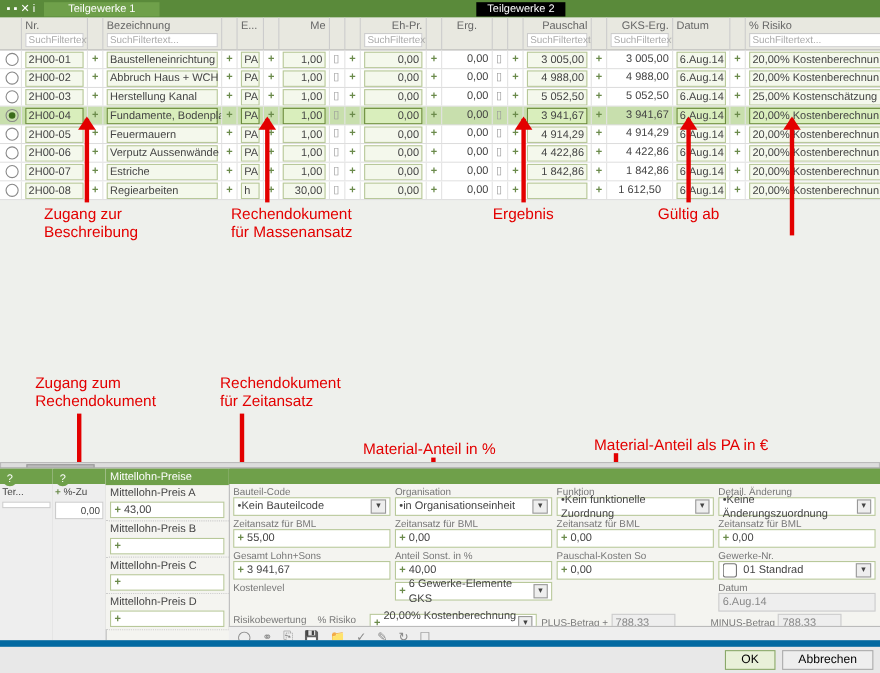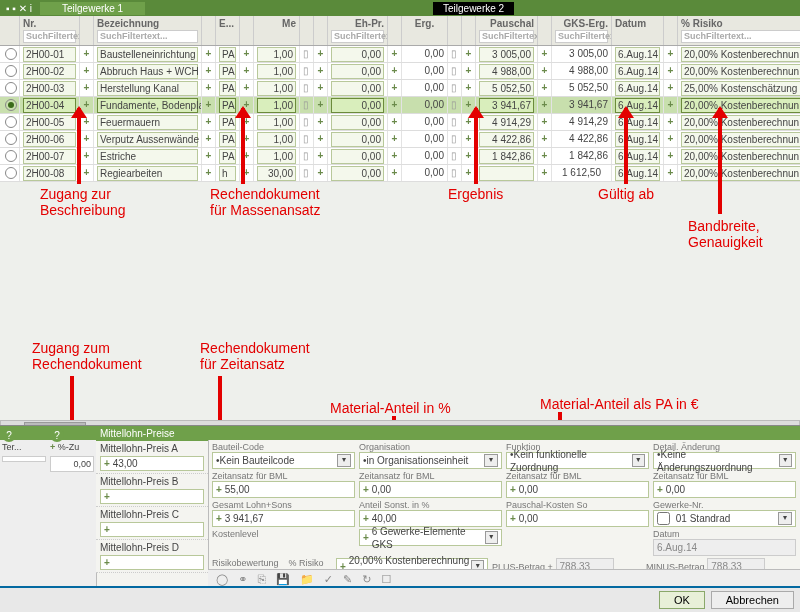--- a/index.html
+++ b/index.html
@@ -2,21 +2,21 @@
 <html><head>
 <meta charset="utf-8">
 <style>
 html,body{margin:0;padding:0;font-family:Arial,Helvetica,sans-serif;font-size:11px;color:#444;background:#f8f8f8}
 .window{width:800px;height:612px;position:relative;overflow:hidden;background:#eef0ec}
 .topbar{height:16px;background:#5a8a3a;color:#fff;display:flex;align-items:center;gap:8px;padding:0 6px;font-size:10px}
 .topbar .tab-g{background:#6fa04a;padding:1px 22px}
 .topbar .tab-a{background:#000000;padding:1px 10px}
 .grid-head{display:flex;background:#e8e8e0;border-bottom:1px solid #aaa;font-size:10px;color:#666}
 .col{border-right:1px solid #ccc;padding:2px 3px;box-sizing:border-box;overflow:hidden;white-space:nowrap}
-.col.h{font-weight:bold;position:relative}
+.col.h{font-weight:normal;position:relative}
 .col .filt{display:block;font-size:9px;color:#aaa;background:#fff;border:1px solid #ccc;margin-top:1px;padding:0 2px;height:11px;line-height:11px}
 .c-chk{width:20px;flex:0 0 20px}
 .c-nr{width:60px;flex:0 0 60px}
 .c-pls{width:14px;flex:0 0 14px;text-align:center;color:#888}
 .c-bez{width:108px;flex:0 0 108px}
 .c-e{width:24px;flex:0 0 24px}
 .c-me{width:46px;flex:0 0 46px;text-align:right}
 .c-ic{width:14px;flex:0 0 14px}
 .c-ehpr{width:60px;flex:0 0 60px;text-align:right}
 .c-erg{width:46px;flex:0 0 46px;text-align:center}
@@ -48,21 +48,21 @@
 .ml-row .fld{border:1px solid #b8c89a;background:#fff;padding:1px 3px;margin-top:2px}
 .detail{position:absolute;left:208px;right:0;top:0;bottom:0;padding:2px 4px;font-size:10px}
 .detail .hdrbar{height:14px;background:#6fa04a;margin:-2px -4px 2px -4px}
 .drow{display:flex;gap:4px;margin-bottom:2px}
 .dcell{flex:1;min-width:0}
 .dcell .lbl{color:#777;font-size:9px}
 .dcell .fld{border:1px solid #b8c89a;background:#fff;padding:1px 3px;height:13px;line-height:13px;display:flex;align-items:center}
 .dcell .fld.ro{background:#eee;border-color:#ccc;color:#888}
 .dcell .fld .dd{margin-left:auto;border:1px solid #999;width:12px;height:11px;text-align:center;line-height:9px;font-size:8px;background:#eee}
 .toolbar{position:absolute;left:208px;right:0;bottom:0;height:18px;border-top:1px solid #bbb;background:#eee;display:flex;align-items:center;gap:10px;padding:0 8px;color:#888}
-.footer{position:absolute;left:0;right:0;bottom:0;height:24px;background:#e8e8e8;border-top:2px solid #0369a1;display:flex;justify-content:flex-end;align-items:center;gap:6px;padding:0 6px}
+.footer{position:absolute;left:0;right:0;bottom:0;height:24px;background:#e8e8e8;border-top:6px solid #0369a1;display:flex;justify-content:flex-end;align-items:center;gap:6px;padding:0 6px}
 .btn{border:1px solid #8aa86a;background:#e8f0d8;padding:2px 14px;font-size:11px}
 .btn.cancel{background:#eee;border-color:#aaa}
 .qm{width:14px;height:14px;border-radius:50%;background:#6fa04a;color:#fff;display:inline-flex;align-items:center;justify-content:center;font-size:10px;margin:2px}
 </style>
 </head>
 <body>
 
 <div class="window">
 
   <div class="topbar">
@@ -412,22 +412,20 @@
         </div>
       </div>
     </div>
 
   <div class="annot" style="left:40px;top:186px;white-space:pre">Zugang zur
 Beschreibung</div>
   <div class="annot" style="left:210px;top:186px;white-space:pre">Rechendokument
 für Massenansatz</div>
   <div class="annot" style="left:448px;top:186px">Ergebnis</div>
   <div class="annot" style="left:598px;top:186px">Gültig ab</div>
-  <div class="annot" style="left:688px;top:218px;white-space:pre">Bandbreite,
-Genauigkeit</div>
 
   <div class="annot" style="left:32px;top:340px;white-space:pre">Zugang zum
 Rechendokument</div>
   <div class="annot" style="left:200px;top:340px;white-space:pre">Rechendokument
 für Zeitansatz</div>
   <div class="annot" style="left:330px;top:400px">Material-Anteil in %</div>
   <div class="annot" style="left:540px;top:396px">Material-Anteil als PA in €</div>
 
   <div class="arrow" style="left:77px;top:108px">
       <div class="shaft" style="width:4px;height:76px;left:0;top:0"></div>

